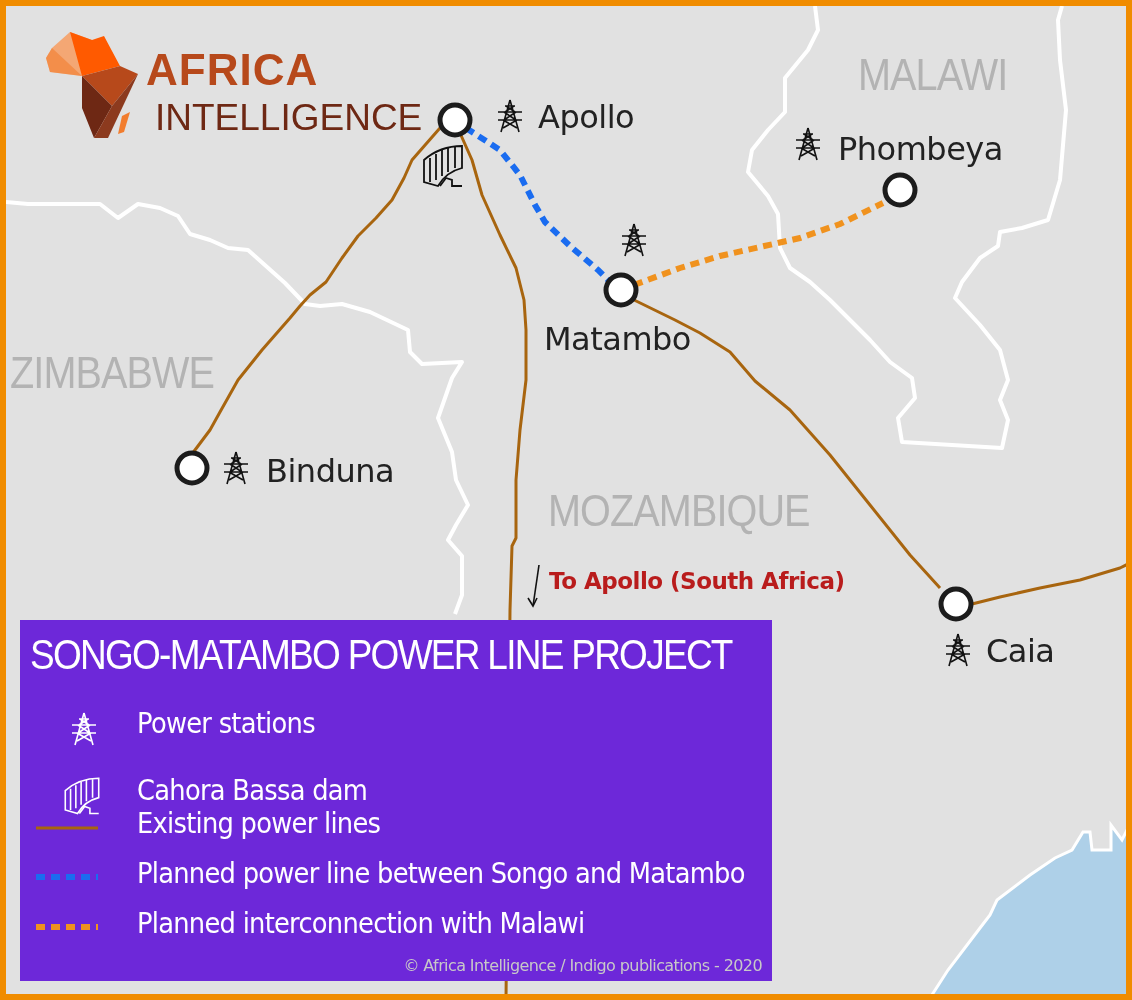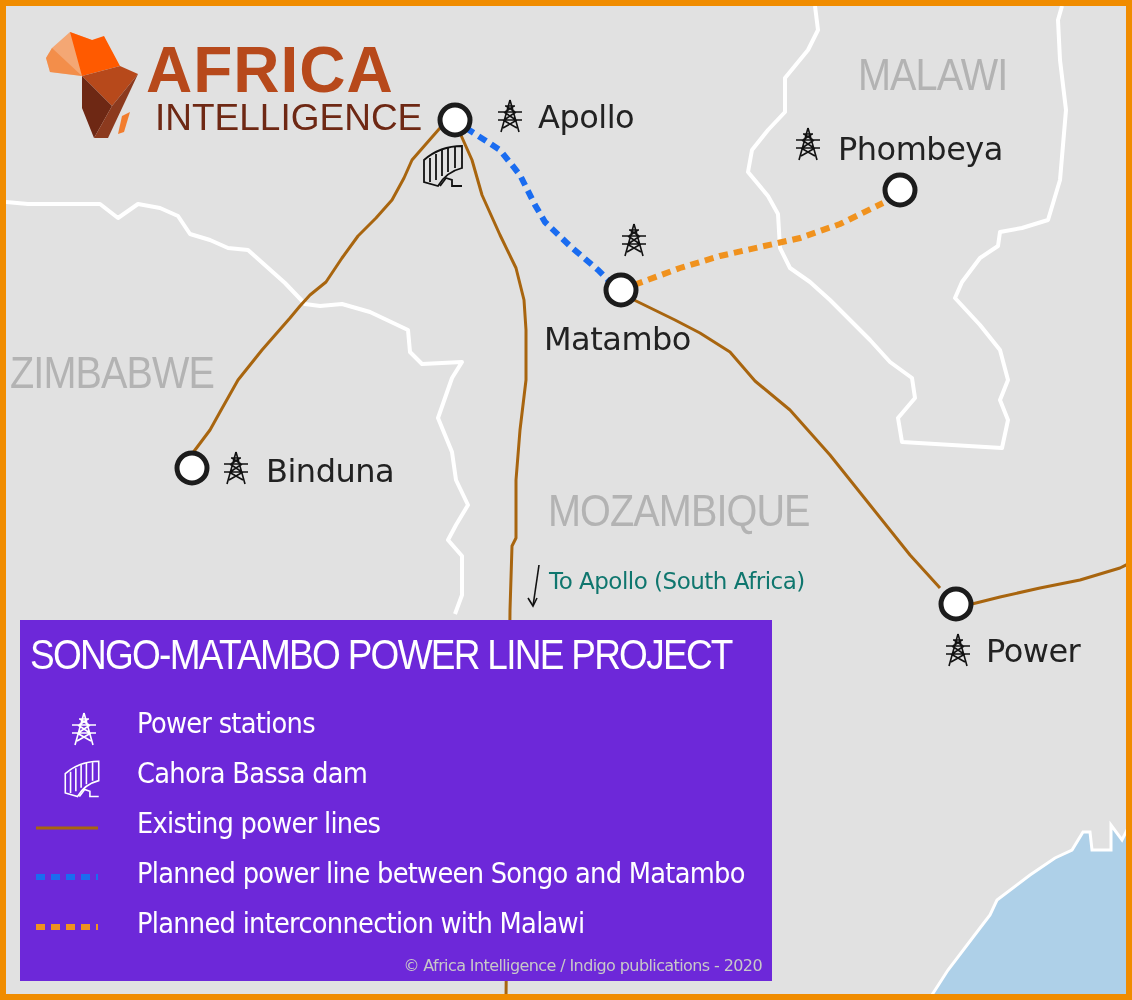--- a/index.html
+++ b/index.html
@@ -12,27 +12,27 @@
     .country-label {
       position: absolute; font-family: "Liberation Sans", sans-serif; color: #b3b3b3;
       font-size: 44px; letter-spacing: -1px; transform: scaleX(0.9); transform-origin: left top;
       white-space: nowrap;
     }
     .place-label {
       position: absolute; font-family: "DejaVu Sans", sans-serif; color: #222;
       font-size: 32px; white-space: nowrap; letter-spacing: -0.5px;
     }
     .note-label {
-      position: absolute; font-family: "DejaVu Sans", sans-serif; color: #0f766e;
-      font-size: 23px; white-space: nowrap; letter-spacing: -0.5px;
+      position: absolute; font-family: "DejaVu Sans", sans-serif; color: #b91c1c;
+      font-size: 23px; white-space: nowrap; letter-spacing: -0.5px; font-weight: bold;
     }
     .logo { position: absolute; left: 36px; top: 22px; width: 370px; height: 115px; }
     .logo-title {
       position: absolute; left: 104px; top: 10px; font-family: "Liberation Sans", sans-serif;
-      font-weight: bold; font-size: 64px; color: #b7491b; letter-spacing: 1px; line-height: 64px;
+      font-weight: bold; font-size: 44px; color: #b7491b; letter-spacing: 1px; line-height: 64px;
     }
     .logo-sub {
       position: absolute; left: 106px; top: 70px; font-family: "Liberation Sans", sans-serif;
       font-size: 37px; color: #6e2814; letter-spacing: 0px; line-height: 40px; margin-left: 7px;
     }
     #legend {
       position: absolute; left: 14px; top: 614px; width: 752px; height: 361px; background: #6d28d9;
     }
     .legend-title {
       position: absolute; left: 10px; top: 10px; font-family: "Liberation Sans", sans-serif;
@@ -126,35 +126,35 @@
   </div>
 
   <div class="country-label" style="left:852px;top:44px;">MALAWI</div>
   <div class="country-label" style="left:4px;top:342px;">ZIMBABWE</div>
   <div class="country-label" style="left:542px;top:480px;">MOZAMBIQUE</div>
 
   <div class="place-label" style="left:532px;top:92px;">Apollo</div>
   <div class="place-label" style="left:832px;top:124px;">Phombeya</div>
   <div class="place-label" style="left:538px;top:314px;">Matambo</div>
   <div class="place-label" style="left:260px;top:446px;">Binduna</div>
-  <div class="place-label" style="left:980px;top:626px;">Power</div>
+  <div class="place-label" style="left:980px;top:626px;">Caia</div>
 
   <div class="note-label" style="left:543px;top:562px;">To Apollo (South Africa)</div>
 
   <div id="legend">
     <div class="legend-title">SONGO-MATAMBO POWER LINE PROJECT</div>
 
     <div class="legend-row" style="top:87px;">
       <svg class="legend-swatch" style="left:44px;top:-4px" width="40" height="52" viewBox="-20 -22 40 44">
         <use href="#pylon-white" x="0" y="0"></use>
       </svg>
       <div class="legend-text">Power stations</div>
     </div>
 
-    <div class="legend-row" style="top:137px;">
+    <div class="legend-row" style="top:154px;">
       <svg class="legend-swatch" style="left:40px;top:-2px" width="44" height="46" viewBox="418 140 50 50">
         <g fill="none" stroke="#fff" stroke-width="1.8">
           <path d="M424,182 L424,160 Q440,146 462,146 L462,168 Q446,172 438,186 Z"></path>
           <path d="M430,158 L430,182 M436,154 L436,180 M442,150 L442,176 M448,148 L448,172 M455,147 L455,168"></path>
           <path d="M440,186 L446,178 L452,180 L452,186 L462,186"></path>
         </g>
       </svg>
       <div class="legend-text">Cahora Bassa dam</div>
     </div>
 

